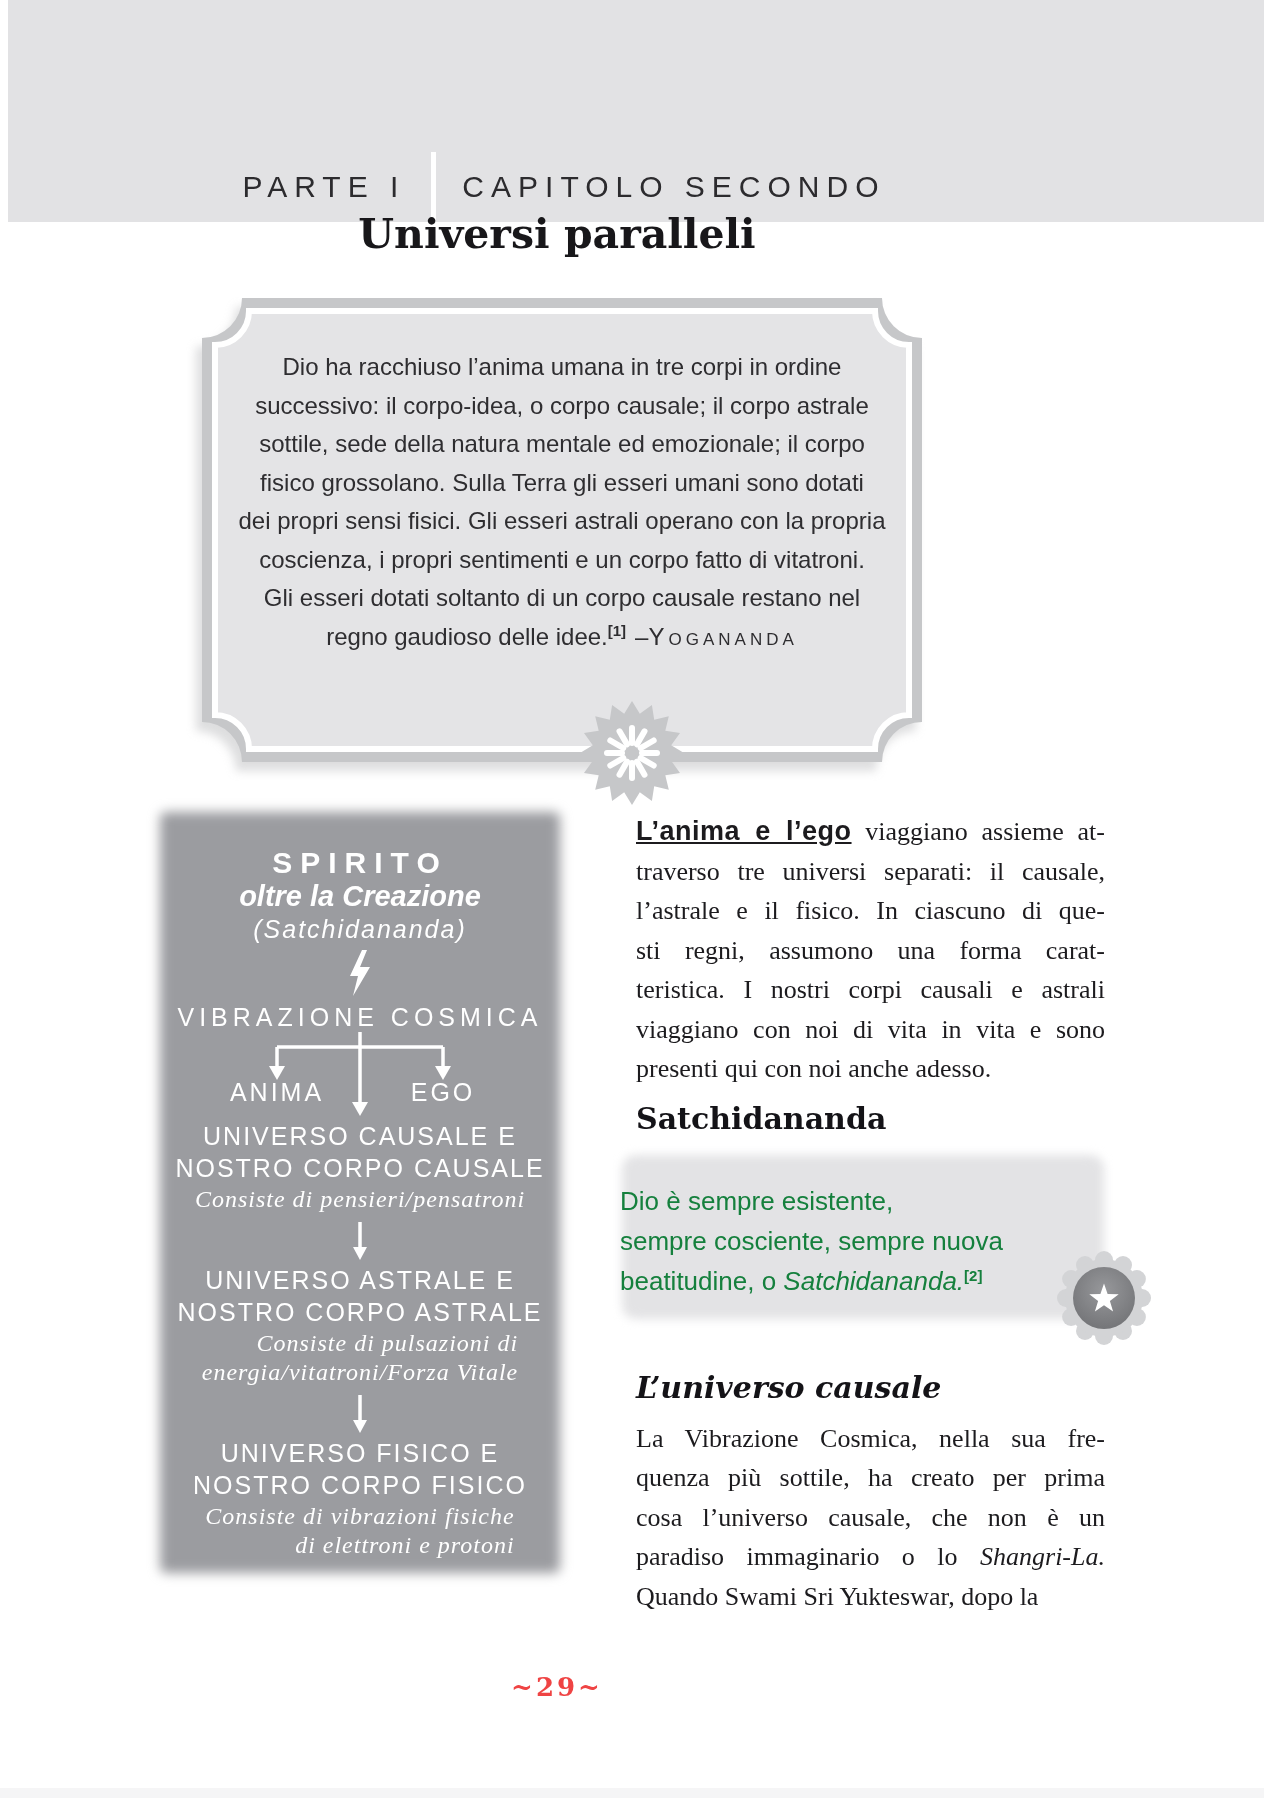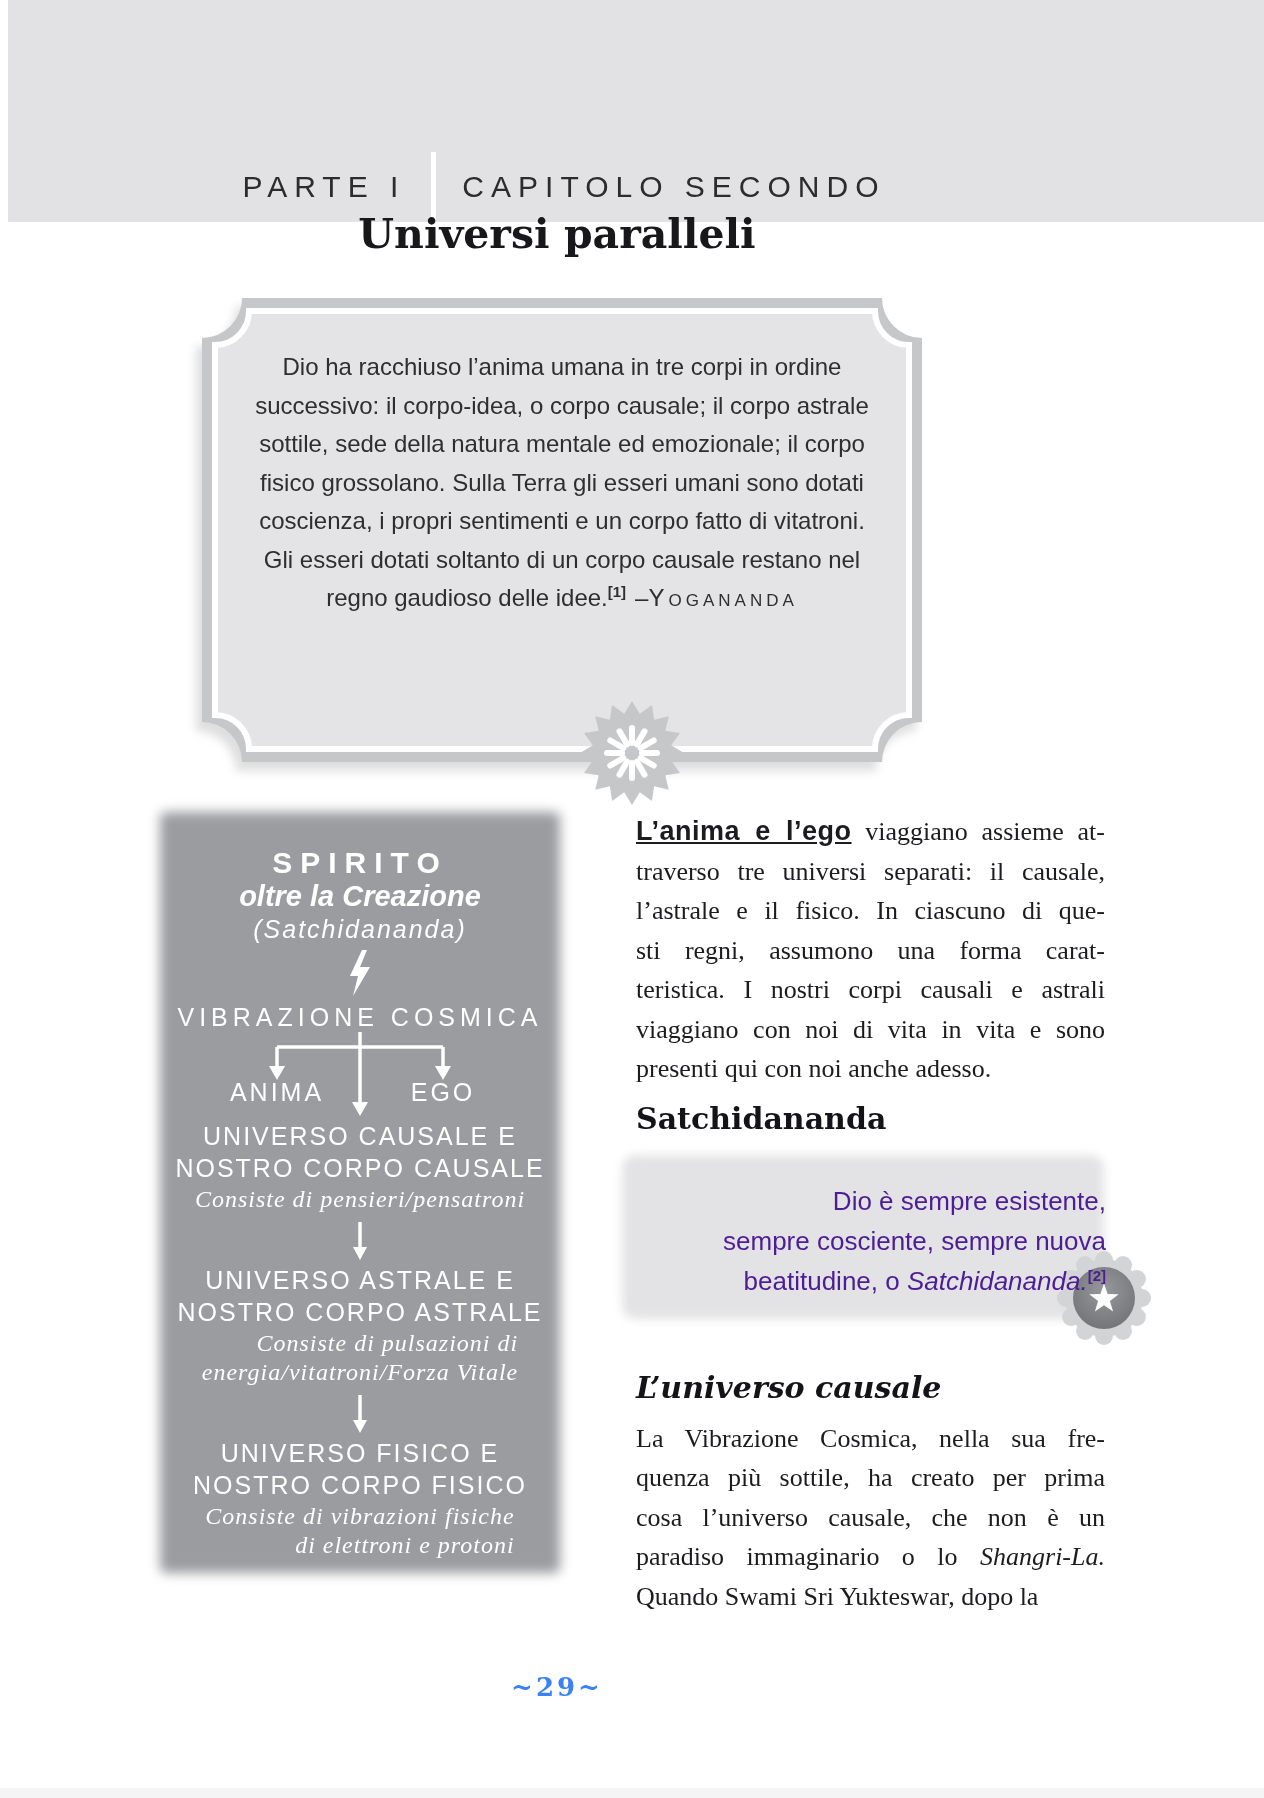--- a/index.html
+++ b/index.html
@@ -52,29 +52,29 @@
     font-family:"Liberation Serif",serif;font-size:26px;line-height:39.5px;color:#1c1b1e;}
   .jline{text-align:justify;text-align-last:justify;white-space:nowrap;overflow:visible;}
   .jline-last{text-align:left;}
   .lead-sans{font-family:"Liberation Sans",sans-serif;font-weight:700;font-size:27px;letter-spacing:0.5px;text-decoration:underline;}
   .heading1{font-family:"DejaVu Serif",serif;font-weight:700;font-size:30px;color:#141317;
     margin-top:10px;line-height:40px;}
   .heading2{font-family:"DejaVu Serif",serif;font-weight:700;font-style:italic;font-size:30px;
     color:#141317;margin-top:46px;line-height:42px;}
   .inset-quote{position:relative;left:-16px;width:486px;margin-top:14px;height:168px;}
   .inset-bg{position:absolute;inset:2px;background:#e3e3e5;border-radius:14px;filter:blur(5px);}
-  .inset-text{position:relative;z-index:1;padding-top:28px;text-align:right;
-    font-family:"Liberation Sans",sans-serif;font-size:26px;line-height:40px;color:#4c1d95;}
+  .inset-text{position:relative;z-index:1;padding-top:28px;text-align:left;
+    font-family:"Liberation Sans",sans-serif;font-size:26px;line-height:40px;color:#15803d;}
   .ital{font-style:italic;}
   .para2{margin-top:10px;}
   
   .badge{position:absolute;left:1056px;top:1250px;width:96px;height:96px;}
   
   .page-number{position:absolute;top:1672px;left:0;width:1114px;text-align:center;
-    font-family:"DejaVu Serif",serif;font-weight:700;font-size:26px;letter-spacing:3px;color:#3b82f6;}
+    font-family:"DejaVu Serif",serif;font-weight:700;font-size:26px;letter-spacing:3px;color:#ef4444;}
   .bottom-strip{position:absolute;left:0;bottom:0;width:1264px;height:10px;background:#f5f5f6;}
 </style>
 </head>
 <body>
 
 <div class="top-band">
   <div class="header-row">
     <span class="header-text">PARTE I</span>
     <span class="header-divider"></span>
     <span class="header-text">CAPITOLO SECONDO</span>
@@ -93,20 +93,21 @@
     <path d="M 40,0 L 680,0 A 40 40 0 0 0 720,40 L 720,424 A 40 40 0 0 0 680,464 L 40,464 A 40 40 0 0 0 0,424 L 0,40 A 40 40 0 0 0 40,0 Z" transform="translate(-6,9)" fill="#c2c3c5" opacity="0.55" filter="url(#soft)"></path>
     <path d="M 40,0 L 680,0 A 40 40 0 0 0 720,40 L 720,424 A 40 40 0 0 0 680,464 L 40,464 A 40 40 0 0 0 0,424 L 0,40 A 40 40 0 0 0 40,0 Z" fill="#c6c7c9"></path>
     <path d="M 47,13 L 673,13 A 34 34 0 0 0 707,47 L 707,417 A 34 34 0 0 0 673,451 L 47,451 A 34 34 0 0 0 13,417 L 13,47 A 34 34 0 0 0 47,13 Z" fill="#e4e4e6" stroke="#ffffff" stroke-width="6"></path>
   </svg>
   <div class="plaque-text">
     <div>
         <div class="cline">Dio ha racchiuso l’anima umana in tre corpi in ordine</div>
         <div class="cline">successivo: il corpo-idea, o corpo causale; il corpo astrale</div>
         <div class="cline">sottile, sede della natura mentale ed emozionale; il corpo</div>
         <div class="cline">fisico grossolano. Sulla Terra gli esseri umani sono dotati</div>
+        <div class="cline">dei propri sensi fisici. Gli esseri astrali operano con la propria</div>
         <div class="cline">coscienza, i propri sentimenti e un corpo fatto di vitatroni.</div>
         <div class="cline">Gli esseri dotati soltanto di un corpo causale restano nel</div>
       </div>
     <div class="cline">
       <span>regno gaudioso delle idee.</span><span class="sup">[1]</span><span class="attr-dash">–</span><span class="sc">Yogananda</span>
     </div>
   </div>
 </div>
 
 <svg class="starburst" id="burst" viewBox="0 0 104 104">

